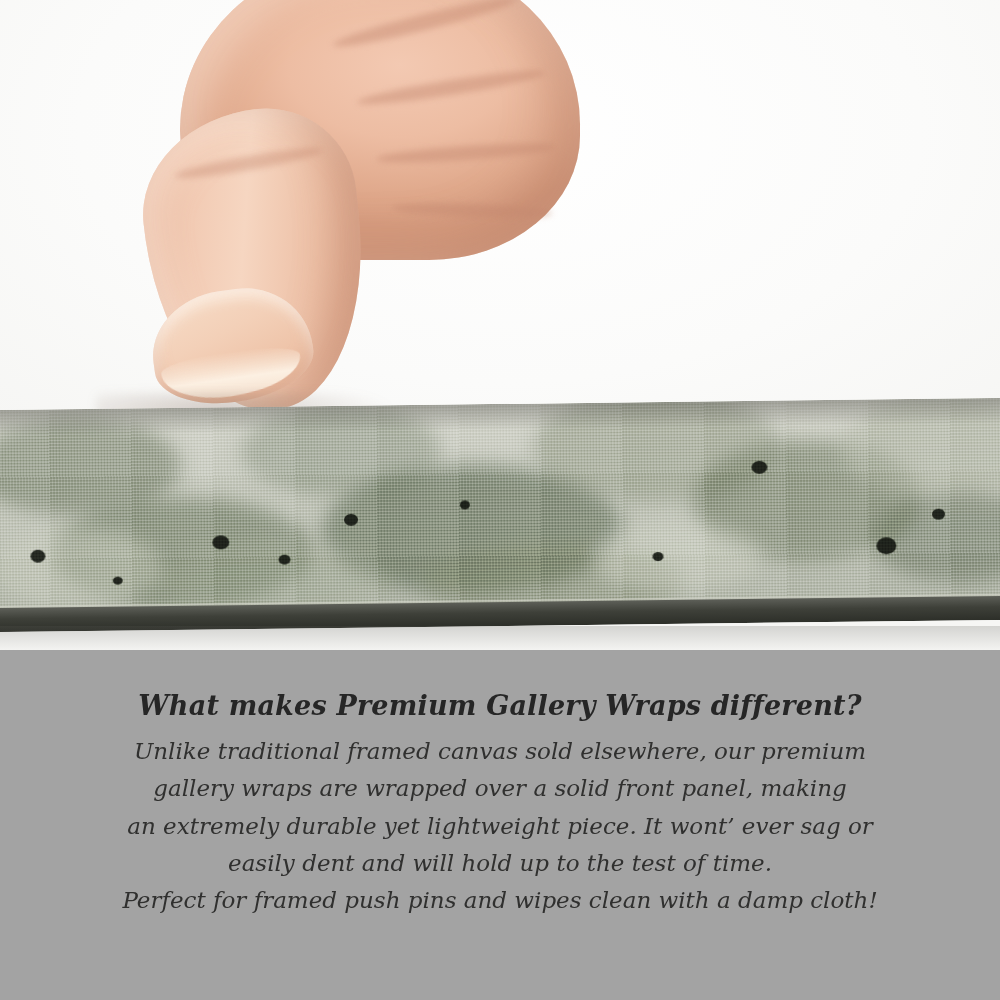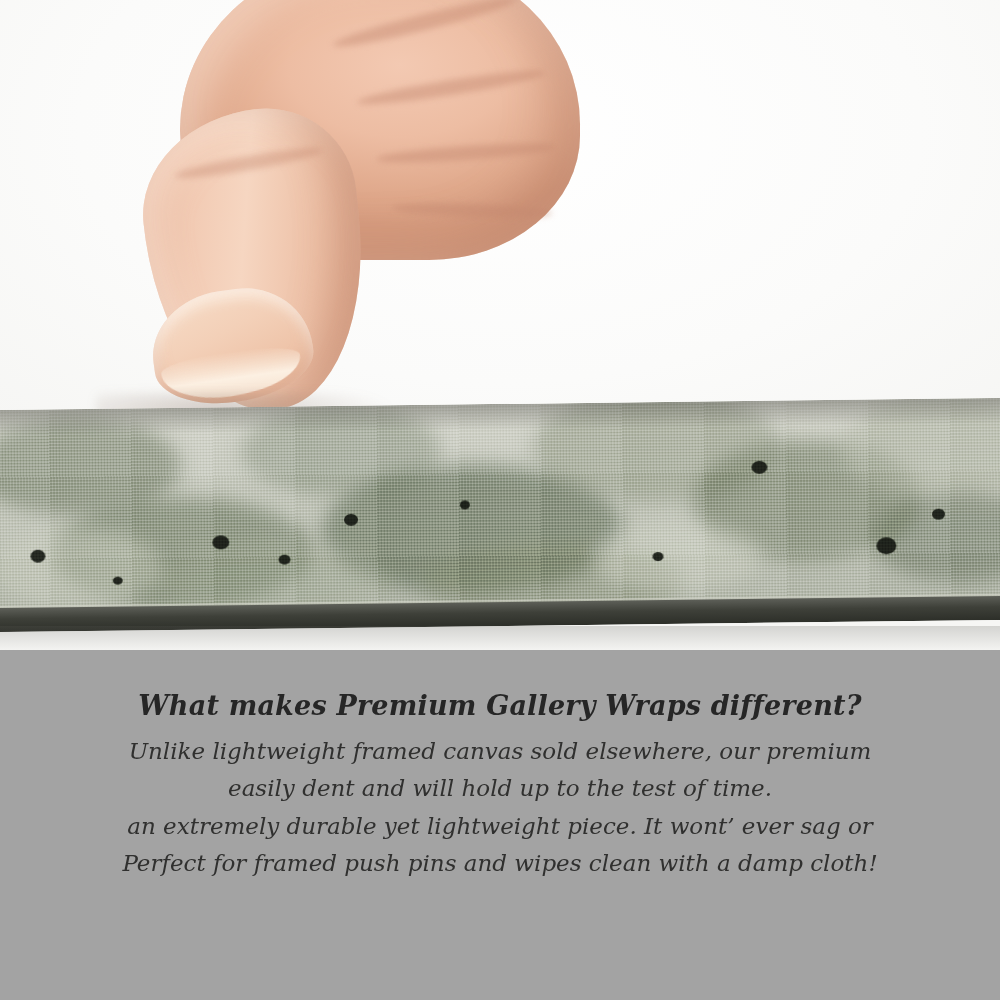--- a/index.html
+++ b/index.html
@@ -281,20 +281,21 @@
       <div class="canvas-edge-hl"></div>
       <div class="canvas-edge"></div>
     </div>
 
     <div class="band-shadow"></div>
   </div>
 
   <div class="caption">
     <div class="caption-heading">What makes Premium Gallery Wraps different?</div>
     <div class="caption-body">
-      <span class="line">Unlike lightweight framed canvas sold elsewhere, our premium</span>
+      <span class="line">Unlike traditional framed canvas sold elsewhere, our premium</span>
+      <span class="line">gallery wraps are wrapped over a solid front panel, making</span>
+      <span class="line">an extremely durable yet lightweight piece. It wont’ ever sag or</span>
       <span class="line">easily dent and will hold up to the test of time.</span>
-      <span class="line">an extremely durable yet lightweight piece. It wont’ ever sag or</span>
       <span class="line">Perfect for framed push pins and wipes clean with a damp cloth!</span>
     </div>
   </div>
 
 </div>
 
 </body></html>

